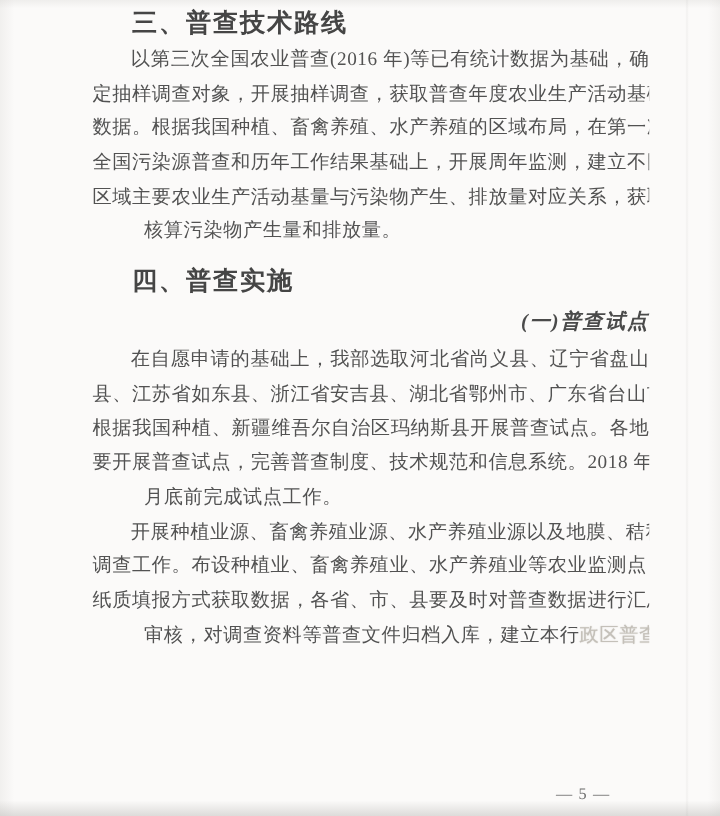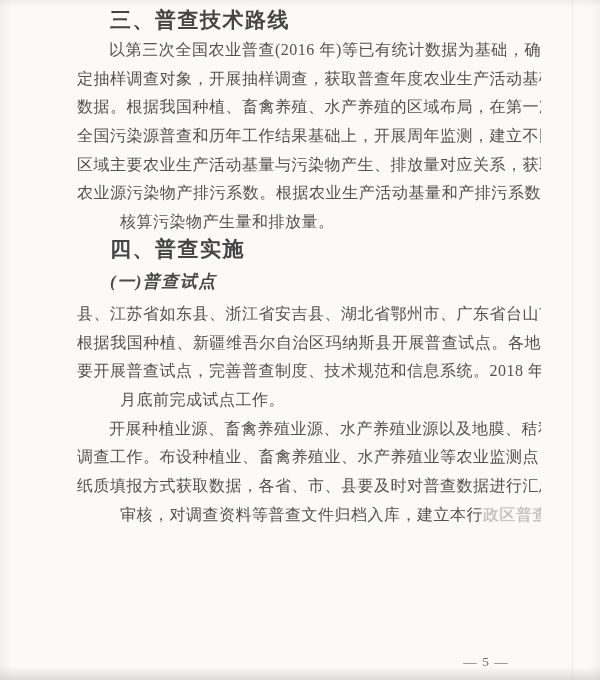--- a/index.html
+++ b/index.html
@@ -45,31 +45,32 @@
   .h1 {
     font-family: "Liberation Sans", "DejaVu Sans", sans-serif;
     font-weight: 700;
     font-size: 21px;
     line-height: 24px;
     letter-spacing: 1.5px;
     color: #454545;
     padding-left: 33px;
     margin: 0 0 4px 0;
   }
-  .h1.h1-second { }
+  .h1.h1-second { margin-top: 15px; }
   .h2 {
     font-family: "Liberation Serif", "DejaVu Serif", serif;
     font-weight: 700;
     font-style: italic;
     font-size: 17px;
     line-height: 24px;
     letter-spacing: 1.5px;
     color: #4a4a4a;
     padding-left: 33px;
     margin: 9px 0 6px 0;
+    text-align: right;
   }
   .para { margin: 0; }
   .line {
     font-size: 16px;
     line-height: 28.7px;
     height: 28.7px;
     letter-spacing: 0.5px;
     color: #525252;
     text-align: justify;
     text-align-last: justify;
@@ -104,26 +105,26 @@
 
 <div class="page">
   <div class="content" id="doc-content">
       <div class="h1">三、普查技术路线</div>
       <div class="para">
         <div class="line indent">以第三次全国农业普查(2016 年)等已有统计数据为基础，确</div>
         <div class="line">定抽样调查对象，开展抽样调查，获取普查年度农业生产活动基础</div>
         <div class="line">数据。根据我国种植、畜禽养殖、水产养殖的区域布局，在第一次</div>
         <div class="line">全国污染源普查和历年工作结果基础上，开展周年监测，建立不同</div>
         <div class="line">区域主要农业生产活动基量与污染物产生、排放量对应关系，获取</div>
-        <div class="line">农业源污染物产排污系数。根据农业生产活动基量和产排污系数</div>
         <div class="line last">核算污染物产生量和排放量。</div>
       </div>
       <div class="h1 h1-second">四、普查实施</div>
       <div class="h2">(一)普查试点</div>
       <div class="para">
+        <div class="line indent">在自愿申请的基础上，我部选取河北省尚义县、辽宁省盘山</div>
         <div class="line">县、江苏省如东县、浙江省安吉县、湖北省鄂州市、广东省台山市、</div>
         <div class="line">根据我国种植、新疆维吾尔自治区玛纳斯县开展普查试点。各地</div>
         <div class="line">要开展普查试点，完善普查制度、技术规范和信息系统。2018 年 6</div>
         <div class="line last">月底前完成试点工作。</div>
       </div>
       <div class="para">
         <div class="line indent">开展种植业源、畜禽养殖业源、水产养殖业源以及地膜、秸秆</div>
         <div class="line">调查工作。布设种植业、畜禽养殖业、水产养殖业等农业监测点，</div>
         <div class="line">纸质填报方式获取数据，各省、市、县要及时对普查数据进行汇总</div>
         <div class="line last">审核，对调查资料等普查文件归档入库，建立本行<span class="faded">政区普查信息数</span></div>

